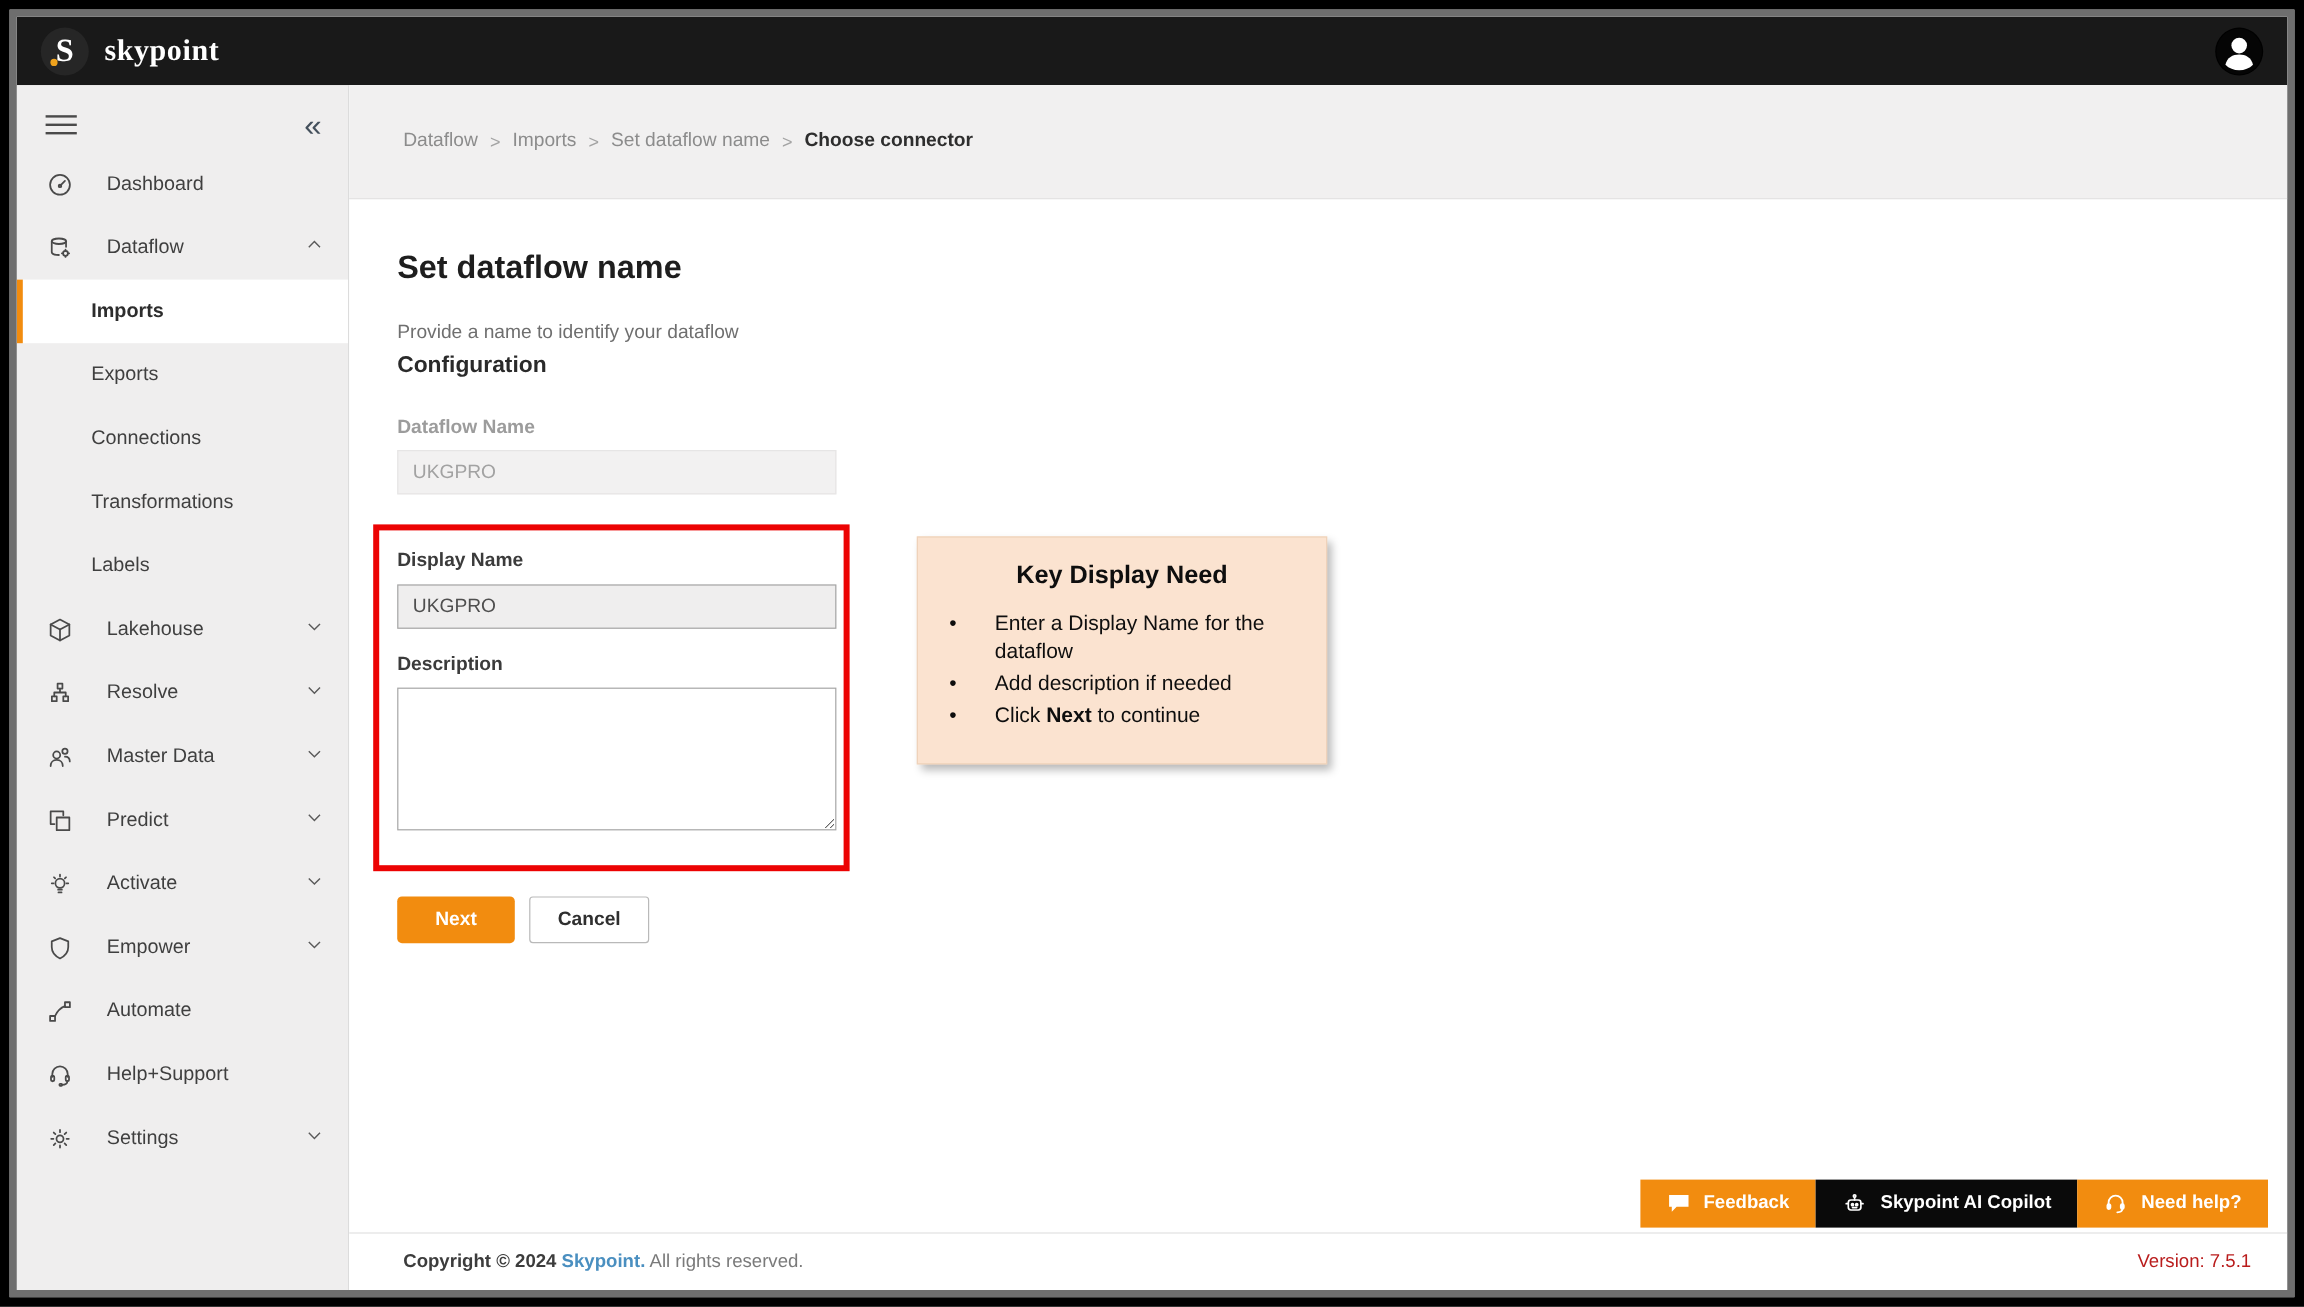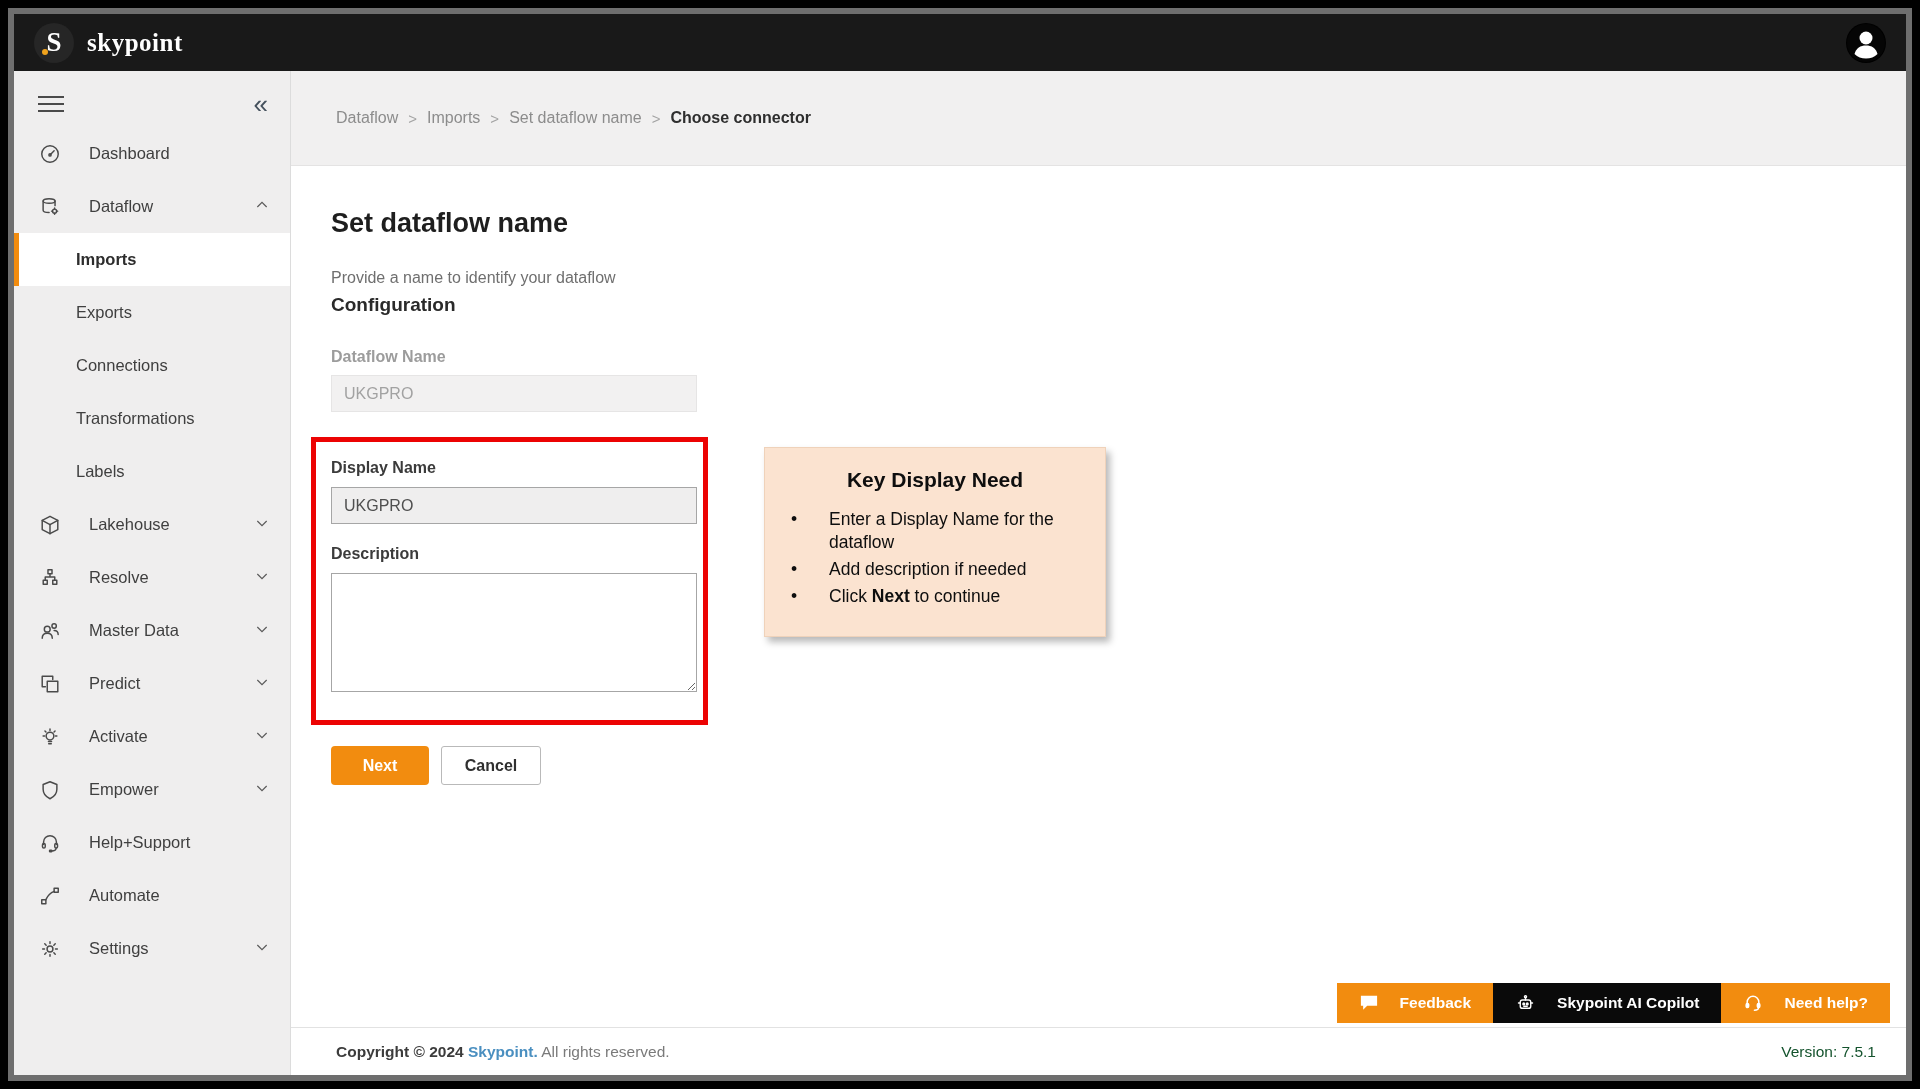--- a/index.html
+++ b/index.html
@@ -68,32 +68,32 @@
 
   .callout { position:absolute; left:473px; top:281px; width:342px; background:#fbe3d0; border:1px solid #efd2ba;
              box-shadow:4px 5px 7px rgba(0,0,0,.28); padding:20px 18px 24px 18px; }
   .callout-title { text-align:center; font-size:21px; font-weight:bold; color:#0e0e0e; margin-bottom:16px; }
   .callout-list { list-style:none; }
   .callout-list li { display:flex; font-size:17.5px; color:#0e0e0e; line-height:1.32; margin-bottom:4px; }
   .callout-list .marker { width:46px; flex:0 0 auto; text-align:left; padding-left:8px; }
   .callout-list .b { font-weight:bold; }
 
   .help-row { position:absolute; right:16px; bottom:52px; display:flex; }
-  .help-btn { height:40px; display:flex; align-items:center; gap:21px; padding:0 22px; color:#fff;
+  .help-btn { height:40px; display:flex; align-items:center; gap:11px; padding:0 22px; color:#fff;
               font-weight:bold; font-size:15.5px; border:none; cursor:pointer; font-family:inherit; }
   .help-btn.orange { background:#f28c0f; }
   .help-btn.black { background:#0a0a0a; }
   .help-btn svg { flex:0 0 auto; }
 
   .footerbar { height:48px; border-top:1px solid #e2e2e2; background:#fff; display:flex; align-items:center;
                justify-content:space-between; padding:0 30px 0 45px; flex:0 0 auto; }
   .copy { font-size:15.5px; color:#3c3c3c; font-weight:bold; }
   .copy .link { color:#4a8fc0; cursor:pointer; }
   .copy .rest { color:#7a7a7a; font-weight:normal; }
-  .version { font-size:15.5px; color:#14532d; }
+  .version { font-size:15.5px; color:#b91c1c; }
 </style>
 </head>
 <body>
 
 <div class="frame">
 
   <div class="topbar">
     <div class="logo-circle">
       <span class="logo-s">S</span>
       <span class="logo-dot"></span>
@@ -258,39 +258,39 @@
           <span class="chev">
             <svg width="16" height="16" viewBox="0 0 24 24">
                 <path d="M5 9 l7 7 7 -7"></path>
               </svg>
           </span>
         </div>
 
         <div class="nav-item">
           <span class="icon">
             <svg width="22" height="22" viewBox="0 0 24 24">
+                <rect x="3" y="16" width="4.5" height="4.5"></rect>
+                <rect x="16.5" y="3.5" width="4.5" height="4.5"></rect>
+                <path d="M7.5 16 C10 10.5 12.5 8.5 16.5 7"></path>
+              </svg>
+          </span>
+          <span>Automate</span>
+        </div>
+
+        <div class="nav-item">
+          <span class="icon">
+            <svg width="22" height="22" viewBox="0 0 24 24">
                 <path d="M5 13.5 v-2.5 a7 7 0 0 1 14 0 v2.5"></path>
                 <rect x="3.8" y="12.5" width="3" height="5" rx="1.5"></rect>
                 <rect x="17.2" y="12.5" width="3" height="5" rx="1.5"></rect>
                 <path d="M18.7 17.5 c0 2.2-2.2 3.2-5 3.2"></path>
                 <rect x="11.5" y="19.8" width="2.4" height="1.8" rx="0.6"></rect>
               </svg>
           </span>
           <span>Help+Support</span>
-        </div>
-
-        <div class="nav-item">
-          <span class="icon">
-            <svg width="22" height="22" viewBox="0 0 24 24">
-                <rect x="3" y="16" width="4.5" height="4.5"></rect>
-                <rect x="16.5" y="3.5" width="4.5" height="4.5"></rect>
-                <path d="M7.5 16 C10 10.5 12.5 8.5 16.5 7"></path>
-              </svg>
-          </span>
-          <span>Automate</span>
         </div>
 
         <div class="nav-item">
           <span class="icon">
             <svg width="22" height="22" viewBox="0 0 24 24">
                 <circle cx="12" cy="12" r="3.2"></circle>
                 <path d="M12 4 v2 M12 18 v2 M4 12 h2 M18 12 h2 M6.3 6.3 l1.5 1.5 M16.2 16.2 l1.5 1.5 M17.7 6.3 l-1.5 1.5 M7.8 16.2 l-1.5 1.5"></path>
               </svg>
           </span>
           <span>Settings</span>

